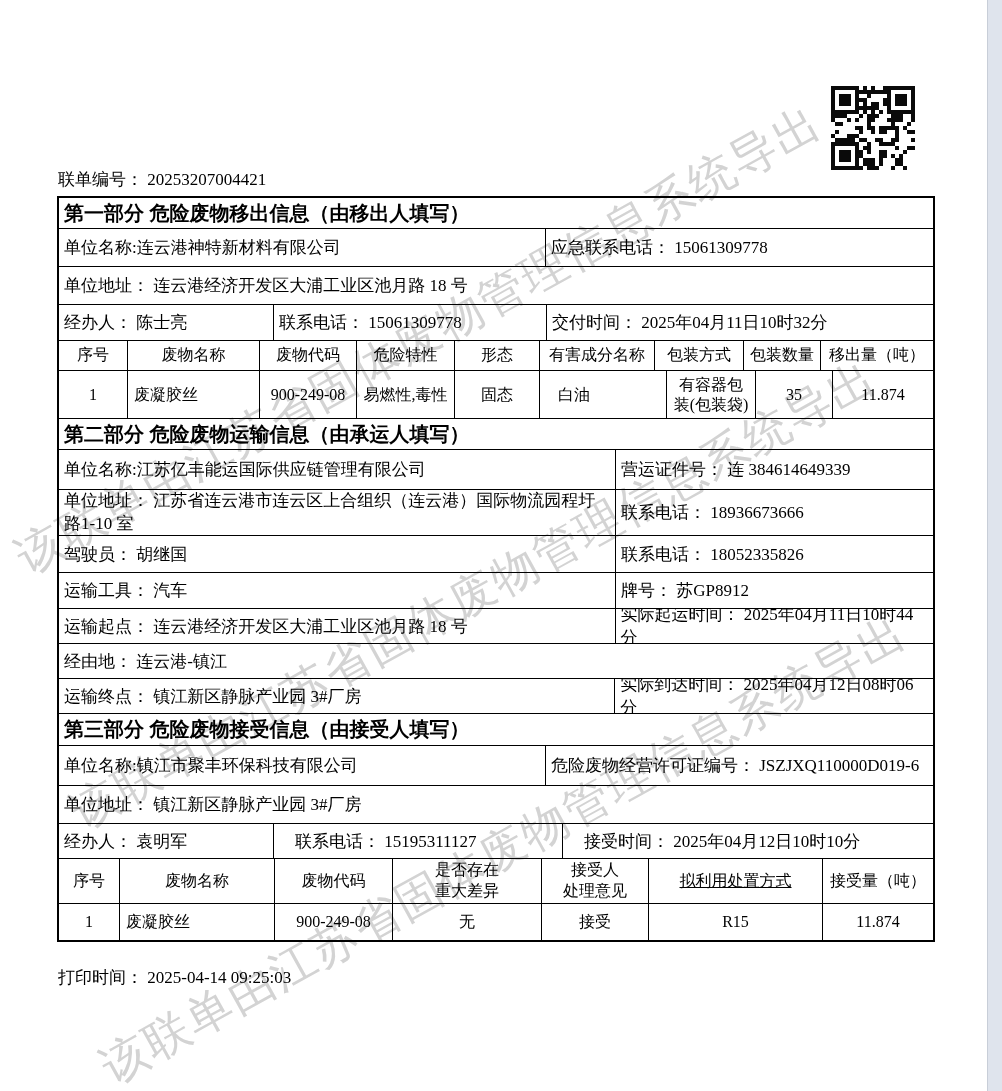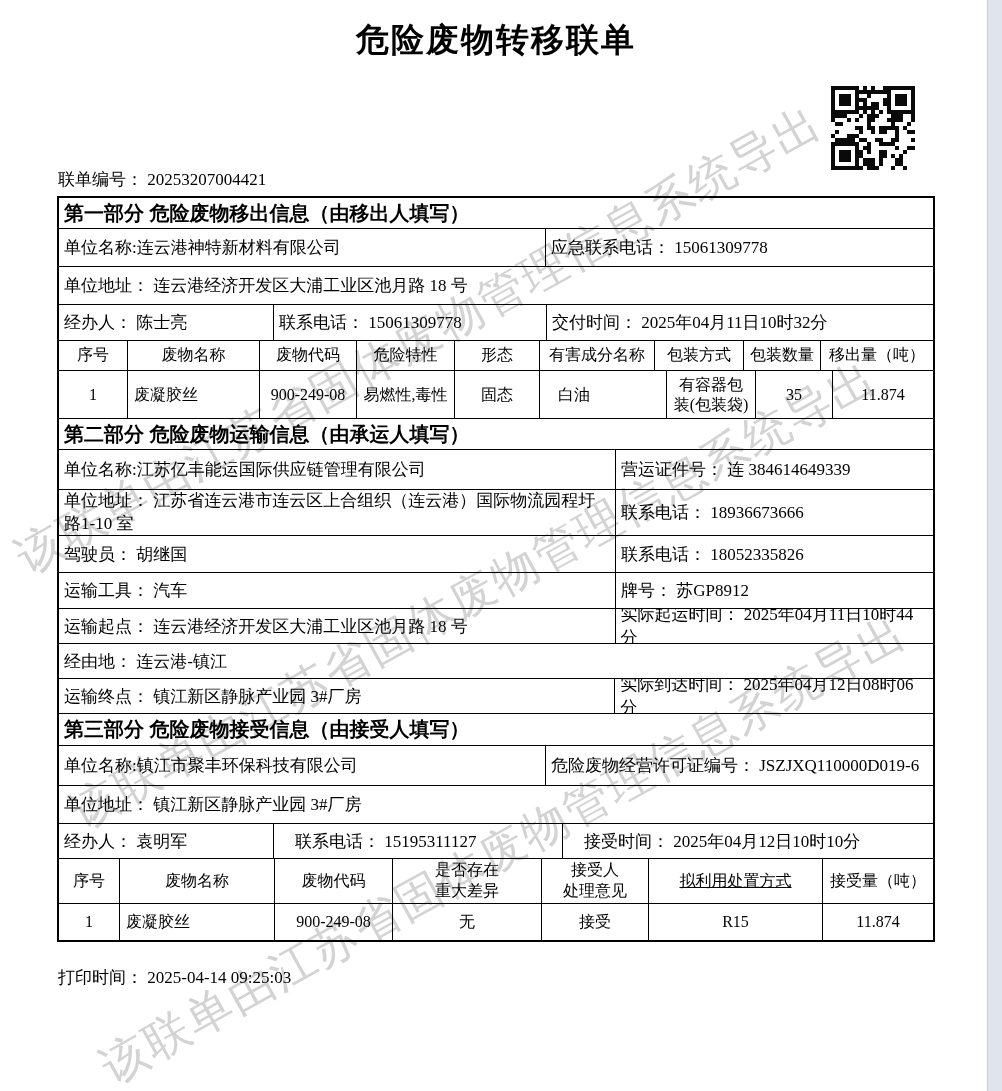--- a/index.html
+++ b/index.html
@@ -42,21 +42,20 @@
 </style>
 </head>
 <body>
 
 <div class="page">
 
   <div class="wm" style="left:20px; top:530px;">该联单由江苏省固体废物管理信息系统导出</div>
   <div class="wm" style="left:75px; top:785px;">该联单由江苏省固体废物管理信息系统导出</div>
   <div class="wm" style="left:105px; top:1040px;">该联单由江苏省固体废物管理信息系统导出</div>
 
-  <div class="title">危险废物转移联单</div>
 
   <div class="qr" id="qr"><svg width="84" height="84" viewBox="0 0 84 84" fill="#0a0a0a" xmlns="http://www.w3.org/2000/svg">
         <rect x="0" y="0" width="4" height="4"></rect>
         <rect x="4" y="0" width="4" height="4"></rect>
         <rect x="8" y="0" width="4" height="4"></rect>
         <rect x="12" y="0" width="4" height="4"></rect>
         <rect x="16" y="0" width="4" height="4"></rect>
         <rect x="20" y="0" width="4" height="4"></rect>
         <rect x="24" y="0" width="4" height="4"></rect>
         <rect x="32" y="0" width="4" height="4"></rect>

